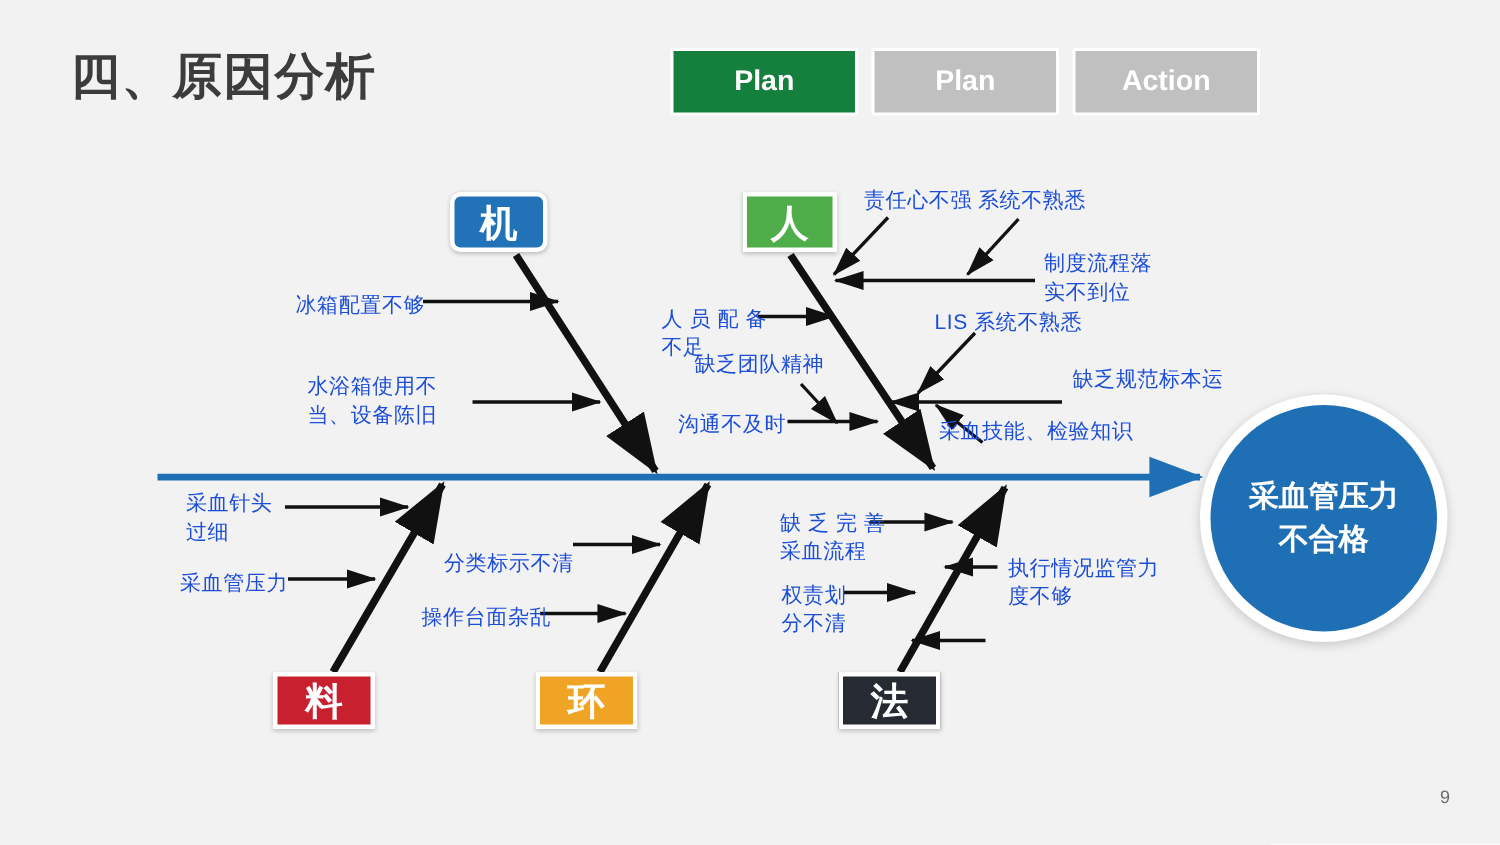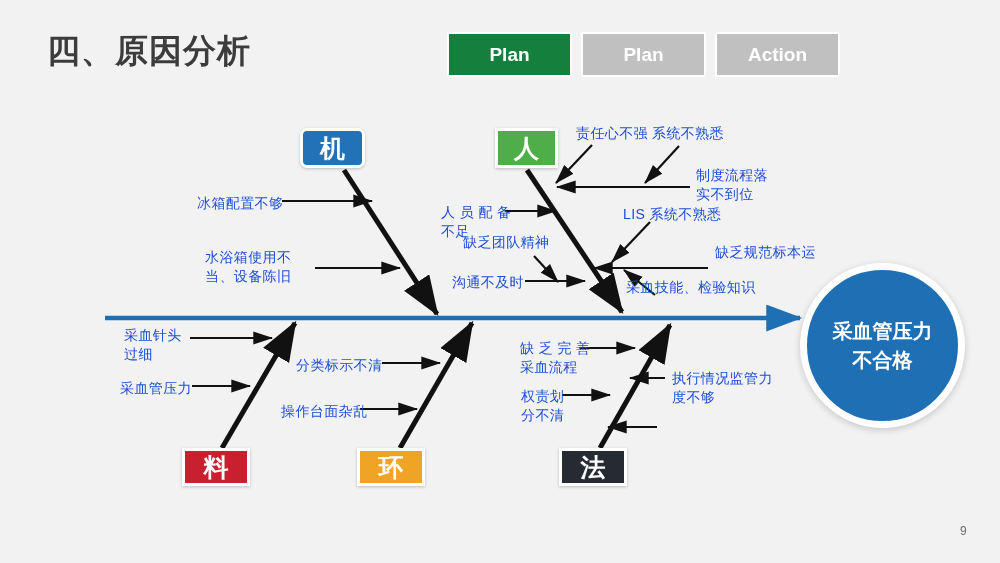--- a/index.html
+++ b/index.html
@@ -218,21 +218,21 @@
   <div class="cause" style="left:623px; top:205px;">LIS 系统不熟悉</div>
   <div class="cause" style="left:463px; top:233px;">缺乏团队精神</div>
   <div class="cause" style="left:715px; top:243px;">缺乏规范标本运</div>
   <div class="cause" style="left:452px; top:273px;">沟通不及时</div>
   <div class="cause" style="left:626px; top:278px;text-align:center;">采血技能、检验知识</div>
 
   <div class="cause" style="left:124px; top:326px;">采血针头
 过细</div>
   <div class="cause" style="left:120px; top:379px;">采血管压力</div>
 
-  <div class="cause" style="left:296px; top:356px;">分类标示不清</div>
+  <div class="cause" style="left:296px; top:366px;">分类标示不清</div>
   <div class="cause" style="left:281px; top:402px;">操作台面杂乱</div>
 
   <div class="cause" style="left:520px; top:339px;">缺 乏 完 善
 采血流程</div>
   <div class="cause" style="left:521px; top:387px;">权责划
 分不清</div>
   <div class="cause" style="left:672px; top:369px;">执行情况监管力
 度不够</div>
 
   <div id="result-circle" style="background: rgb(31, 111, 181);">

